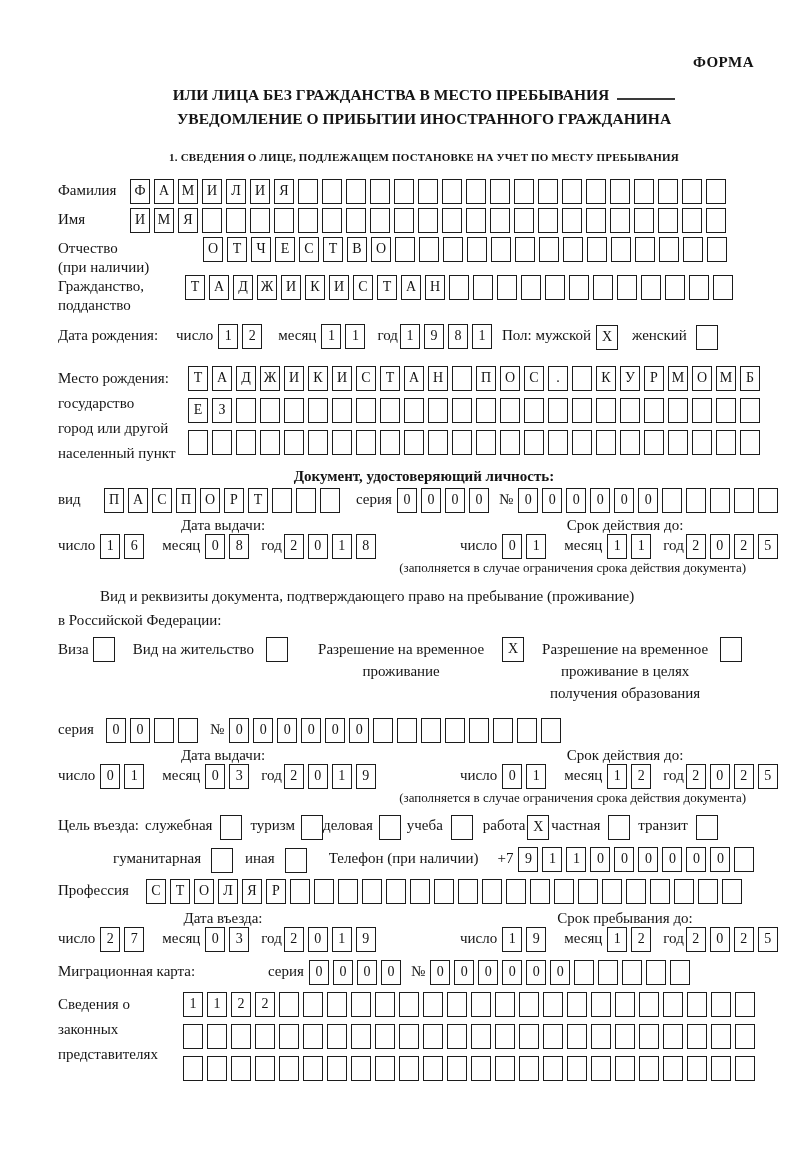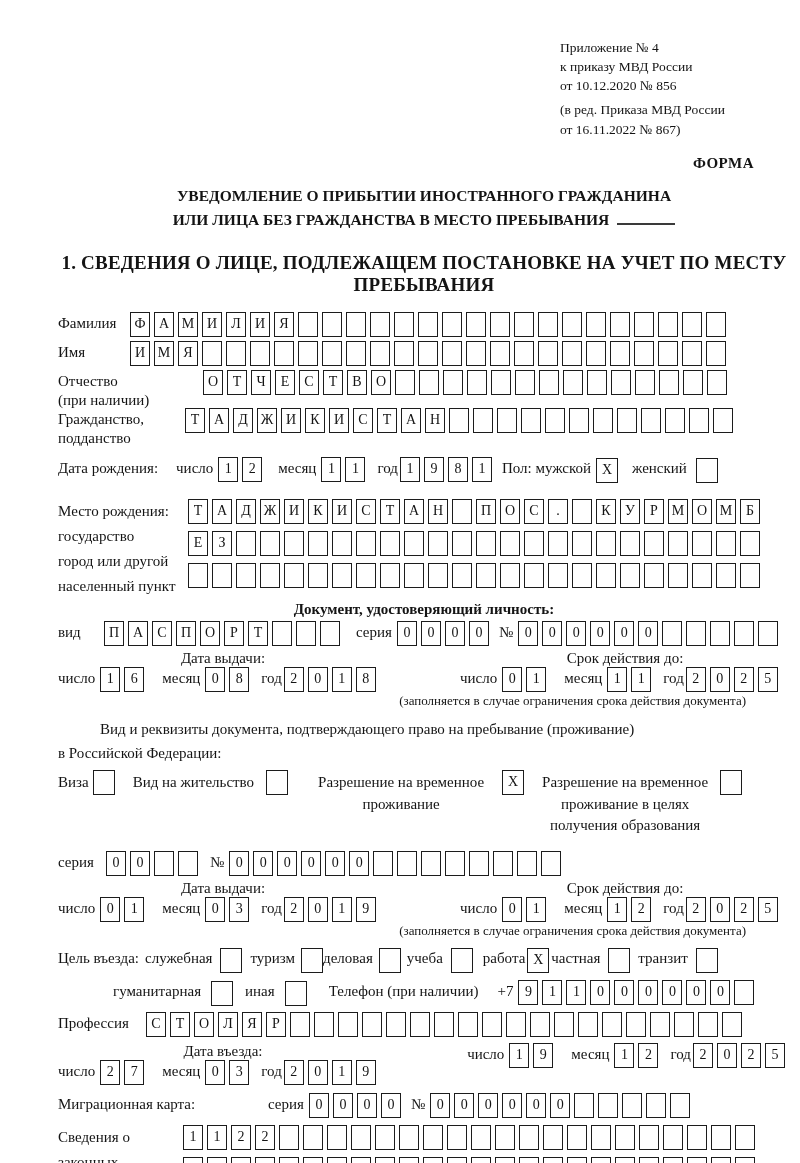--- a/index.html
+++ b/index.html
@@ -6,21 +6,21 @@
   .page{
     width:800px;height:1163px;background:#ffffff;box-sizing:border-box;
     padding:38px 10px 0 58px;position:relative;overflow:hidden;
     font-family:"Liberation Serif","DejaVu Serif",serif;color:#141414;font-size:15px;
   }
   .top-note{margin-left:502px;font-size:13.5px;line-height:1.42;}
   .top-note .sub{margin-top:5px;}
   .forma{margin:16px 36px 0 0;text-align:right;font-weight:bold;font-size:15px;letter-spacing:.5px;}
   .title{margin-top:12px;text-align:center;font-weight:bold;font-size:15.5px;line-height:1.55;}
   .blank{display:inline-block;width:58px;border-bottom:2px solid #3a3a3a;height:14px;margin-left:8px;}
-  .sec-h{margin-top:20px;text-align:center;font-weight:bold;font-size:19px;letter-spacing:.2px;}
+  .sec-h{margin-top:20px;text-align:center;font-weight:bold;font-size:11px;letter-spacing:.2px;}
   .frow{display:flex;align-items:flex-start;}
   .flabel{flex:none;padding-top:3px;position:relative;}
   .flabel .sub{position:absolute;top:22px;left:0;white-space:nowrap;}
   .cells{display:inline-flex;flex:none;}
   .cell{
     flex:none;width:20px;height:25px;border:1.6px solid #1c1c1c;box-sizing:border-box;
     margin-right:4px;text-align:center;font-size:14px;line-height:22px;background:#fff;
   }
   .cb{
     display:inline-block;flex:none;width:22px;height:25px;border:1.6px solid #1c1c1c;box-sizing:border-box;
@@ -40,32 +40,25 @@
   .pair{display:inline-flex;align-items:flex-start;}
   .pair .plabel{padding-top:3px;}
   .stack>.cells{margin-bottom:7px;}
   .lblcol div{line-height:25px;}
 </style>
 </head>
 <body>
 
 <div class="page">
 
-  <div class="top-note">
-    <div>Приложение № 4</div>
-    <div>к приказу МВД России</div>
-    <div>от 10.12.2020 № 856</div>
-    <div class="sub">(в ред. Приказа МВД России</div>
-    <div>от 16.11.2022 № 867)</div>
-  </div>
   <div class="forma">ФОРМА</div>
 
   <div class="title">
+    <div><span>ИЛИ ЛИЦА БЕЗ ГРАЖДАНСТВА В МЕСТО ПРЕБЫВАНИЯ</span><span class="blank"></span></div>
     <div>УВЕДОМЛЕНИЕ О ПРИБЫТИИ ИНОСТРАННОГО ГРАЖДАНИНА</div>
-    <div><span>ИЛИ ЛИЦА БЕЗ ГРАЖДАНСТВА В МЕСТО ПРЕБЫВАНИЯ</span><span class="blank"></span></div>
   </div>
 
   <div class="sec-h">1. СВЕДЕНИЯ О ЛИЦЕ, ПОДЛЕЖАЩЕМ ПОСТАНОВКЕ НА УЧЕТ ПО МЕСТУ ПРЕБЫВАНИЯ</div>
 
   <div class="frow" style="margin-top:16px;">
     <span class="flabel" style="width:72px;">Фамилия</span>
     <span class="cells">
         <span class="cell">Ф</span>
         <span class="cell">А</span>
         <span class="cell">М</span>
@@ -591,20 +584,21 @@
         <span class="dlbl" style="margin-left:8px;margin-right:2px;">год</span>
         <span class="cells">
             <span class="cell">2</span>
             <span class="cell">0</span>
             <span class="cell">1</span>
             <span class="cell">9</span>
           </span>
       </span>
     </div>
     <div class="col-r">
+      <div class="ghead" style="width:330px;">Срок пребывания до:</div>
       <span class="dgrp">
         <span class="dlbl">число</span>
         <span class="cells">
             <span class="cell">1</span>
             <span class="cell">9</span>
           </span>
         <span class="dlbl" style="margin-left:14px;">месяц</span>
         <span class="cells">
             <span class="cell">1</span>
             <span class="cell">2</span>

